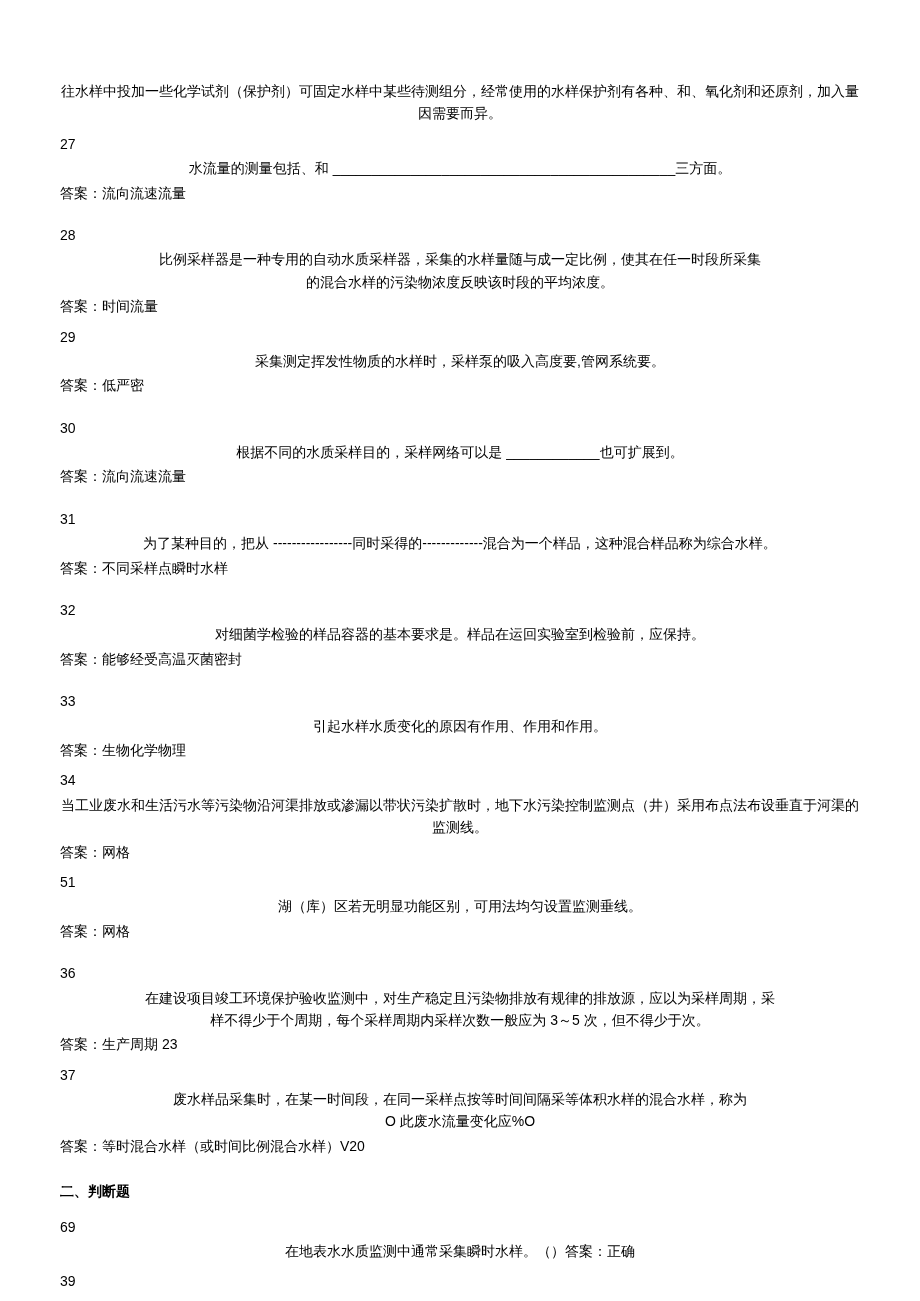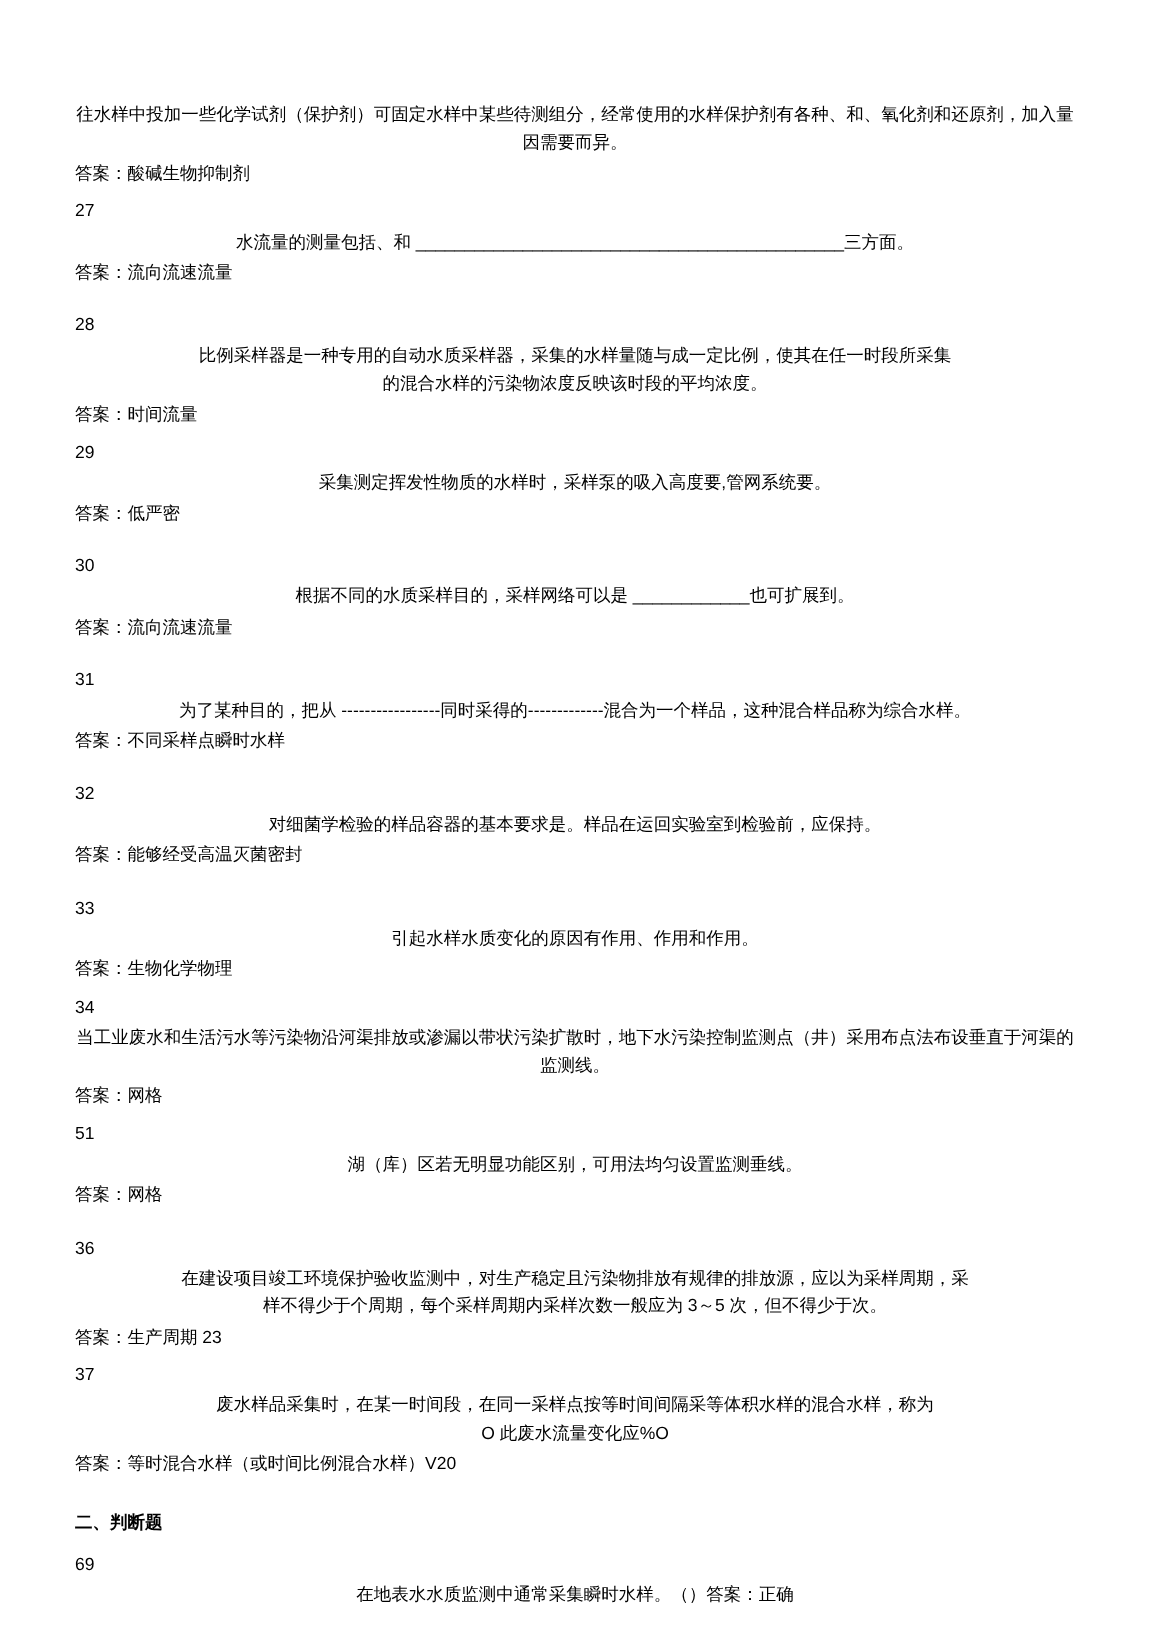--- a/index.html
+++ b/index.html
@@ -10,30 +10,29 @@
     background: #fff;
     margin: 0;
     padding: 80px 60px;
     width: 920px;
     box-sizing: border-box;
   }
   .qa { margin-bottom: 8px; }
   .num { font-weight: normal; margin: 4px 0 2px 0; }
   .q { margin: 0 0 2px 0; text-align: center; }
   .a { margin: 0 0 4px 0; }
-  .section-title { font-weight: bold; margin: 24px 0 12px 0; }
+  .section-title { font-weight: bold; margin: 24px 0 12px 0; font-family: Liberation Mono, monospace; }
   .gap-top { margin-top: 20px; }
 </style>
 </head>
 <body>
 
 <div>
   <div class="qa">
     <div class="q">往水样中投加一些化学试剂（保护剂）可固定水样中某些待测组分，经常使用的水样保护剂有各种、和、氧化剂和还原剂，加入量因需要而异。</div>
-    <div class="a">答案：酸碱生物抑制剂</div>
   </div>
 
   <div class="qa">
     <div class="num">27</div>
     <div class="q">水流量的测量包括、和 ____________________________________________三方面。</div>
     <div class="a">答案：流向流速流量</div>
   </div>
 
   <div class="qa gap-top">
     <div class="num">28</div>

